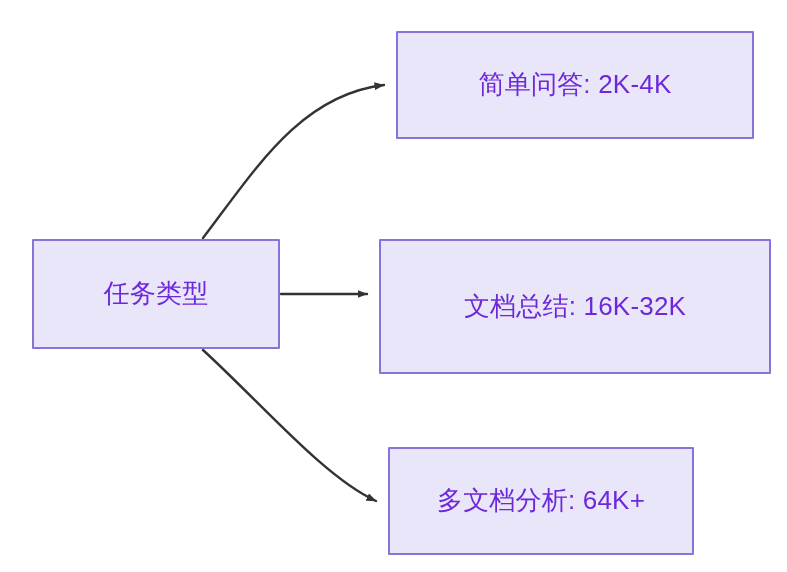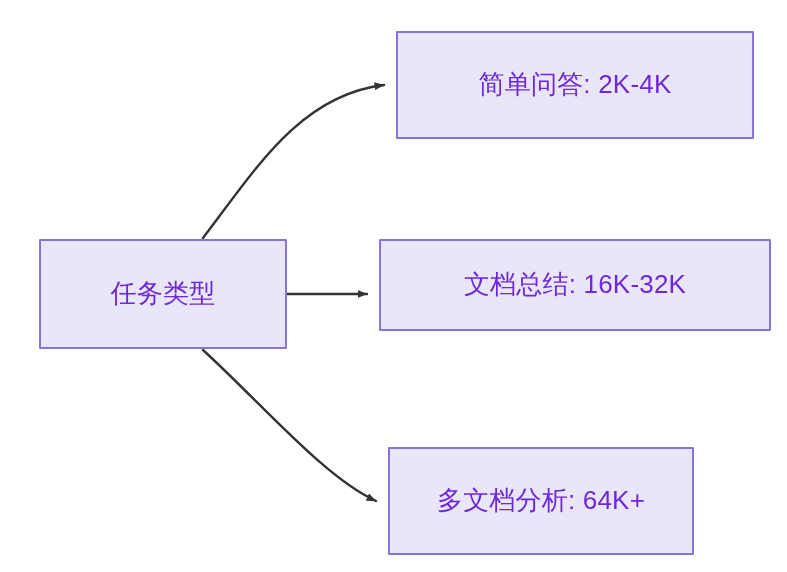--- a/index.html
+++ b/index.html
@@ -43,33 +43,32 @@
     line-height: 1.2;
     letter-spacing: 0.2px;
     white-space: nowrap;
   }
   
   #node-root {
     left: 32px;
     top: 239px;
     width: 248px;
     height: 110px;
-    margin-left: 7px;
   }
   #node-simple-qa {
     left: 396px;
     top: 31px;
     width: 358px;
     height: 108px;
   }
   #node-doc-summary {
     left: 379px;
     top: 239px;
     width: 392px;
-    height: 92px;
+    height: 135px;
   }
   #node-multi-doc {
     left: 388px;
     top: 447px;
     width: 306px;
     height: 108px;
   }
 </style>
 </head>
 <body>

